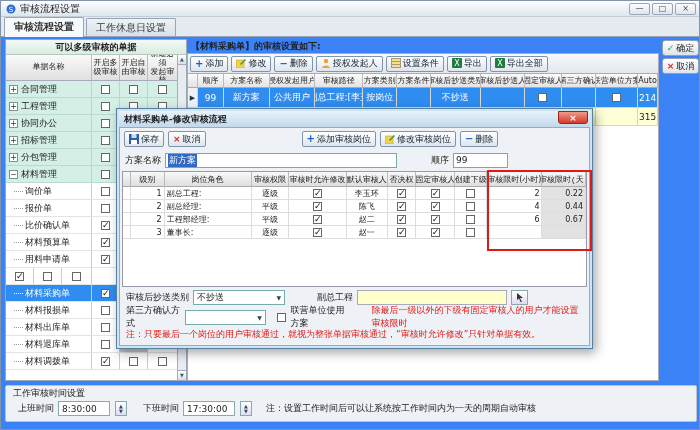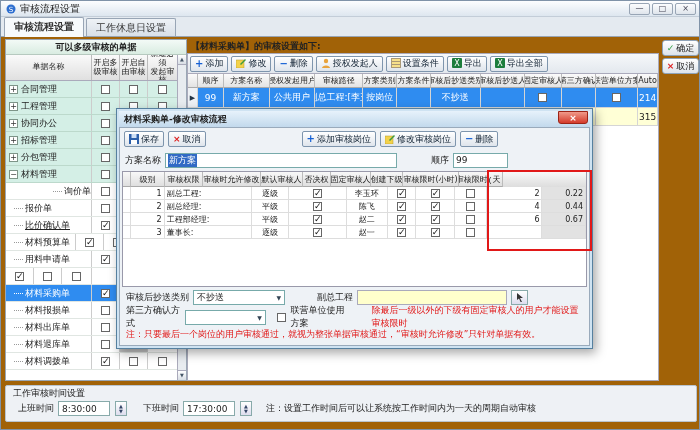--- a/index.html
+++ b/index.html
@@ -9,21 +9,21 @@
   
   .titlebar{position:absolute;left:0;top:0;right:0;height:16px;display:flex;align-items:center;gap:4px;padding:0 5px;background:linear-gradient(#fdfeff,#dde6ef);border-bottom:1px solid #c3cdd8;font-size:10px}
   .win-controls{position:absolute;right:3px;top:2px;display:flex;gap:2px}
   .win-btn{width:21px;height:12px;border:1px solid #98a5b5;background:linear-gradient(#fcfdfe,#dfe5ec);font-size:8px;line-height:10px;text-align:center;color:#445;border-radius:2px}
 
   
   .tabs{position:absolute;left:0;top:16px;right:0;height:20px;border-bottom:1px solid #98a5b5;background:#e4eaf0;display:flex;align-items:flex-end;padding-left:3px}
   .tab{height:18px;padding:0 9px;font-size:10px;line-height:18px;border:1px solid #98a5b5;border-bottom:none;background:linear-gradient(#eef2f6,#d9e0e8);margin-right:2px;border-radius:2px 2px 0 0;color:#333;white-space:nowrap}
   .tab.active{background:#f7fafc;height:20px;margin-bottom:-1px;font-weight:bold}
 
-  .main{position:absolute;left:0;top:36px;right:0;bottom:0;background:#a16207}
+  .main{position:absolute;left:0;top:36px;right:0;bottom:0;background:#3b82f6}
 
   
   .left-panel{position:absolute;left:4px;top:2px;width:182px;height:342px;border:1px solid #9aa7b5;background:#fff;overflow:hidden}
   .lp-title{height:15px;line-height:15px;text-align:center;font-weight:bold;font-size:9px;background:linear-gradient(#f3faf6,#d9ece1);border-bottom:1px solid #b6c9bf}
   .lp-head{display:flex;height:26px;border-bottom:1px solid #aab;background:linear-gradient(#fafafa,#e0e0e0);font-size:8px;text-align:center;width:172px}
   .lp-head>div{border-right:1px solid #bbb;display:flex;align-items:center;justify-content:center;line-height:1.1;overflow:hidden}
   .lp-body{position:absolute;top:41px;bottom:0;left:0;width:172px;overflow:hidden}
   .lrow{display:flex;height:17px;border-bottom:1px solid #e0e6e2;background:#fff;align-items:stretch}
   .lrow.group{background:#d4efe6;border-bottom:1px solid #bcd9cc}
   .lrow.sel{background:#2f8cf0;color:#fff}
@@ -210,21 +210,21 @@
             <span class="cb"></span>
           </div>
           <div class="lcell" style="width: 28px;">
             <span class="cb"></span>
           </div>
           <div class="lcell c3" style="width: 30px;">
             <span class="cb"></span>
           </div>
         </div>
         <div class="lrow">
-          <div class="lname" style="width: 86px; justify-content: flex-end;">
+          <div class="lname" style="width: 86px;">
             <span class="twig"></span>
             <span>询价单</span>
           </div>
           <div class="lcell" style="width: 28px;">
             <span class="cb"></span>
           </div>
           <div class="lcell gray" style="width: 28px;">
             <span class="cb"></span>
           </div>
           <div class="lcell c3" style="width: 30px;">
@@ -240,36 +240,36 @@
             <span class="cb"></span>
           </div>
           <div class="lcell gray" style="width: 28px;">
             <span class="cb"></span>
           </div>
           <div class="lcell c3" style="width: 30px;">
             <span class="cb"></span>
           </div>
         </div>
         <div class="lrow">
-          <div class="lname" style="width: 86px; text-decoration: underline;">
+          <div class="lname" style="width: 86px;">
             <span class="twig"></span>
             <span>比价确认单</span>
           </div>
           <div class="lcell" style="width: 28px;">
             <span class="cb on"></span>
           </div>
           <div class="lcell" style="width: 28px;">
             <span class="cb"></span>
           </div>
           <div class="lcell c3" style="width: 30px;">
             <span class="cb"></span>
           </div>
         </div>
         <div class="lrow">
-          <div class="lname" style="width: 70px;">
+          <div class="lname" style="width: 86px;">
             <span class="twig"></span>
             <span>材料预算单</span>
           </div>
           <div class="lcell" style="width: 28px;">
             <span class="cb on"></span>
           </div>
           <div class="lcell" style="width: 28px;">
             <span class="cb"></span>
           </div>
           <div class="lcell c3" style="width: 30px;">
@@ -559,20 +559,21 @@
             <span class="sel-text">新方案</span>
           </span>
         <span style="width:26px"></span>
         <span>顺序</span>
         <span class="txt" style="width:55px">99</span>
       </div>
       <div class="dlg-grid">
         <div class="dg-head">
             <div style="width: 8px;"></div>
             <div style="width: 34px;">级别</div>
+            <div style="width: 88px;">岗位角色</div>
             <div style="width: 38px;">审核权限</div>
             <div style="width: 58px;">审核时允许修改</div>
             <div style="width: 42px;">默认审核人</div>
             <div style="width: 28px;">否决权</div>
             <div style="width: 40px;">固定审核人</div>
             <div style="width: 32px;">创建下级</div>
             <div style="width: 56px;">审核限时(小时)</div>
             <div style="width: 44px; font-family: Liberation Mono, monospace;">审核限时(天)</div>
           </div>
         <div>

